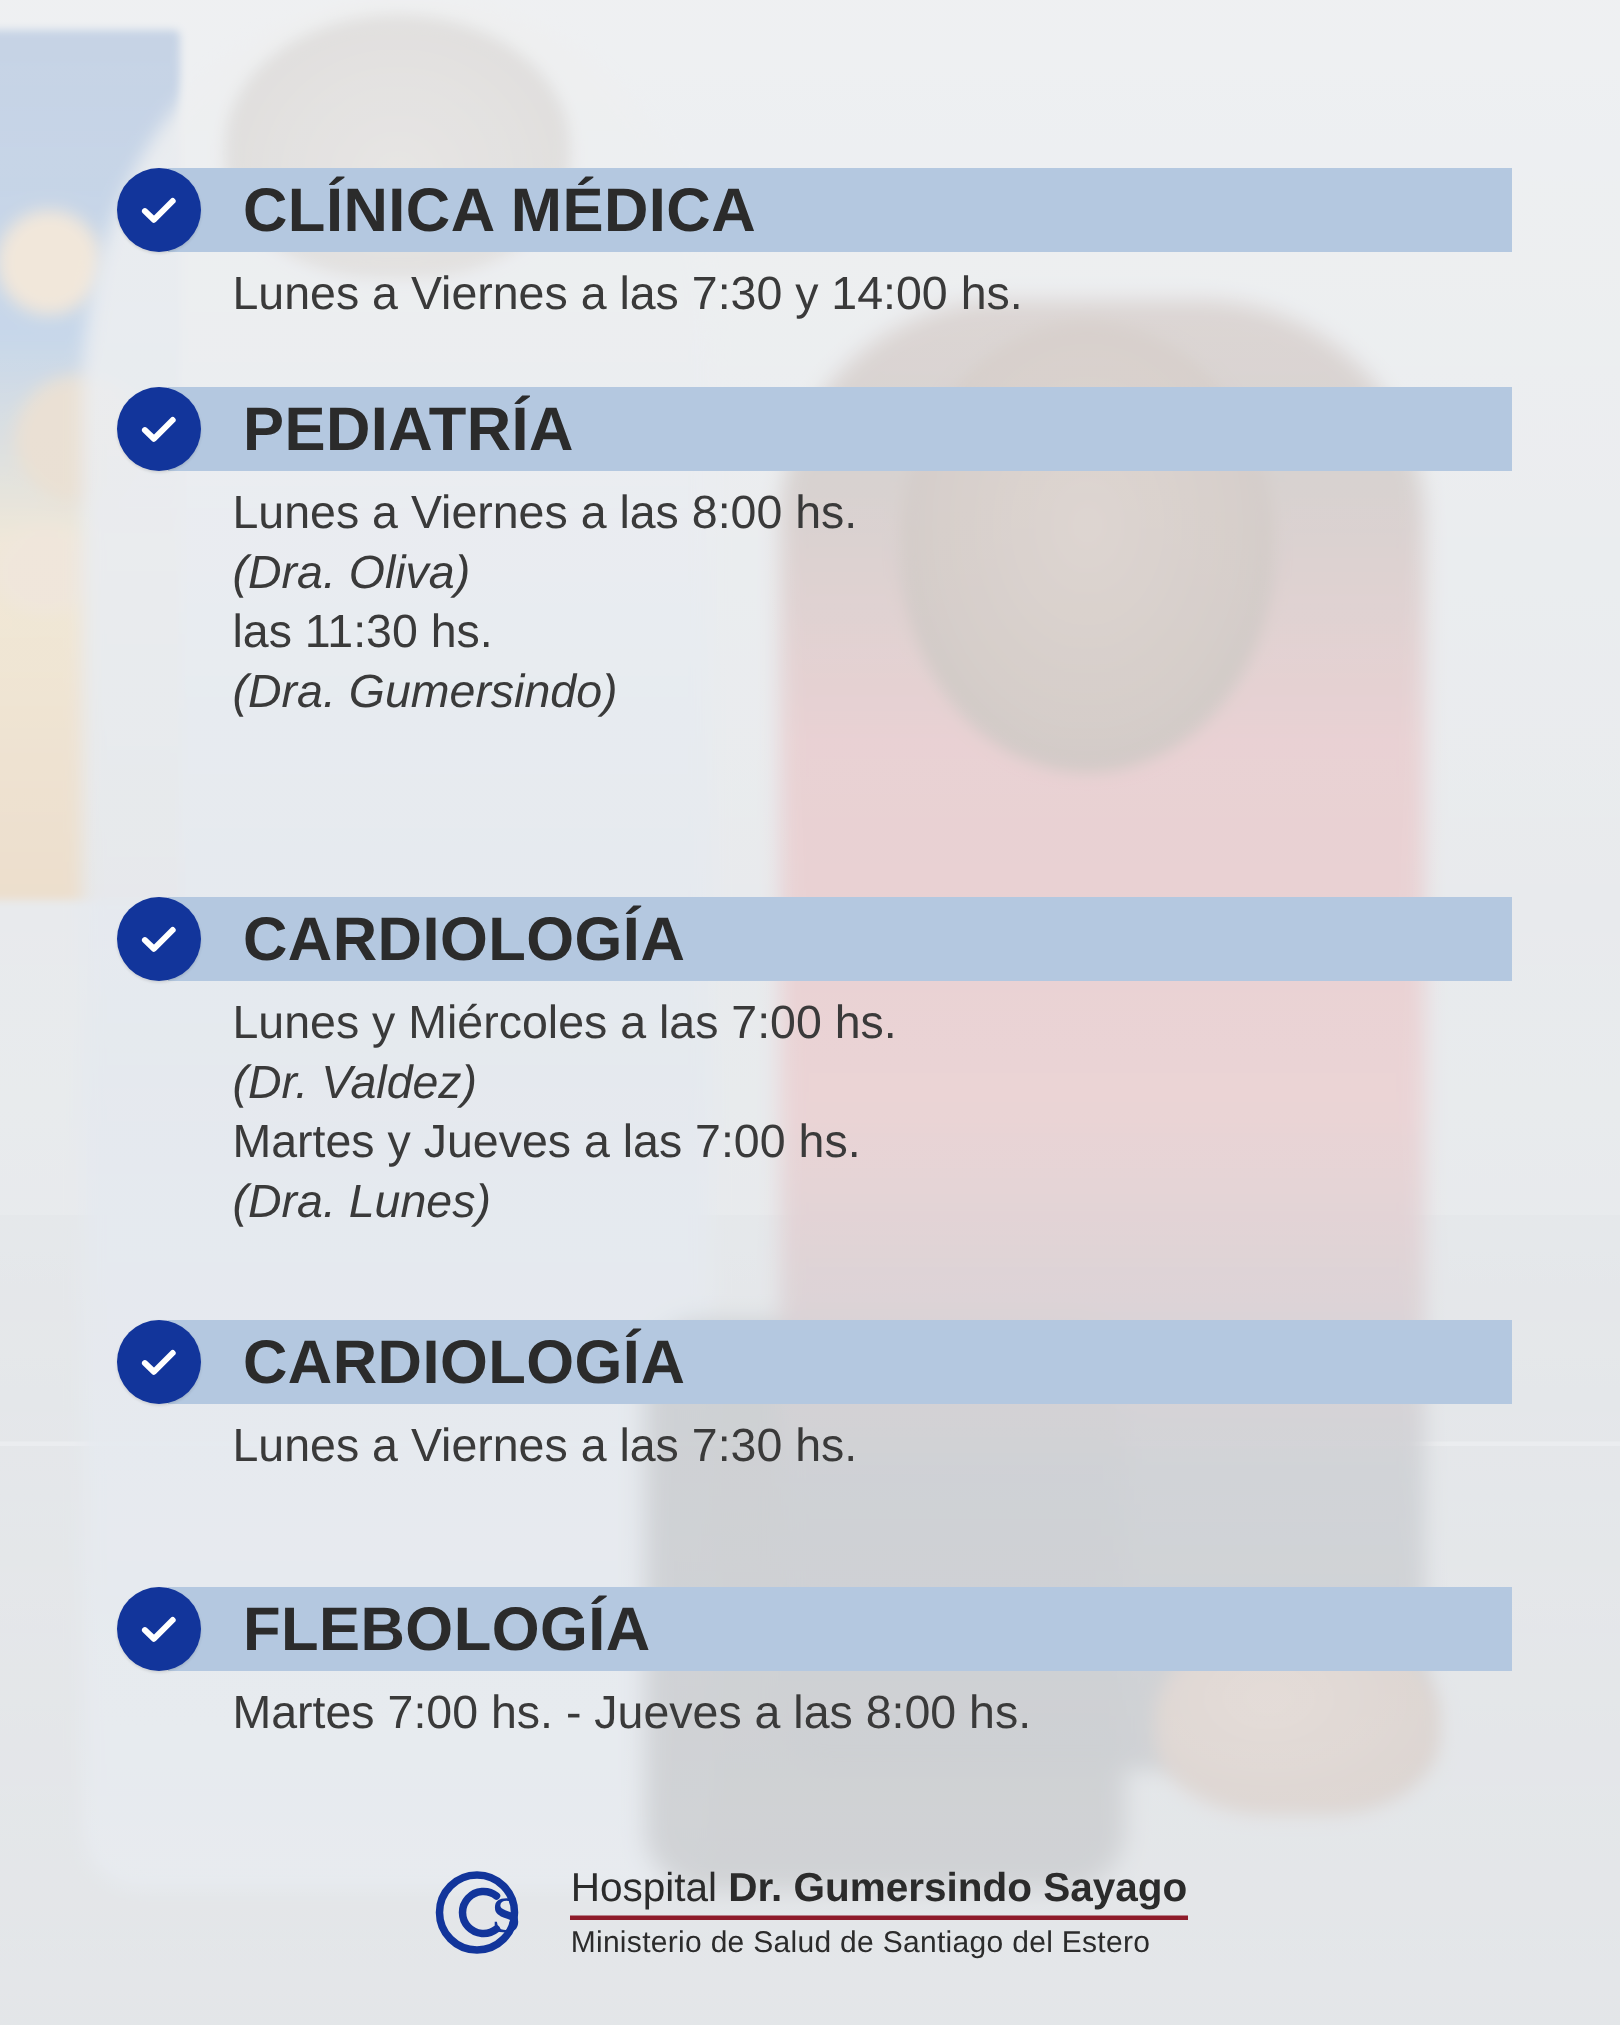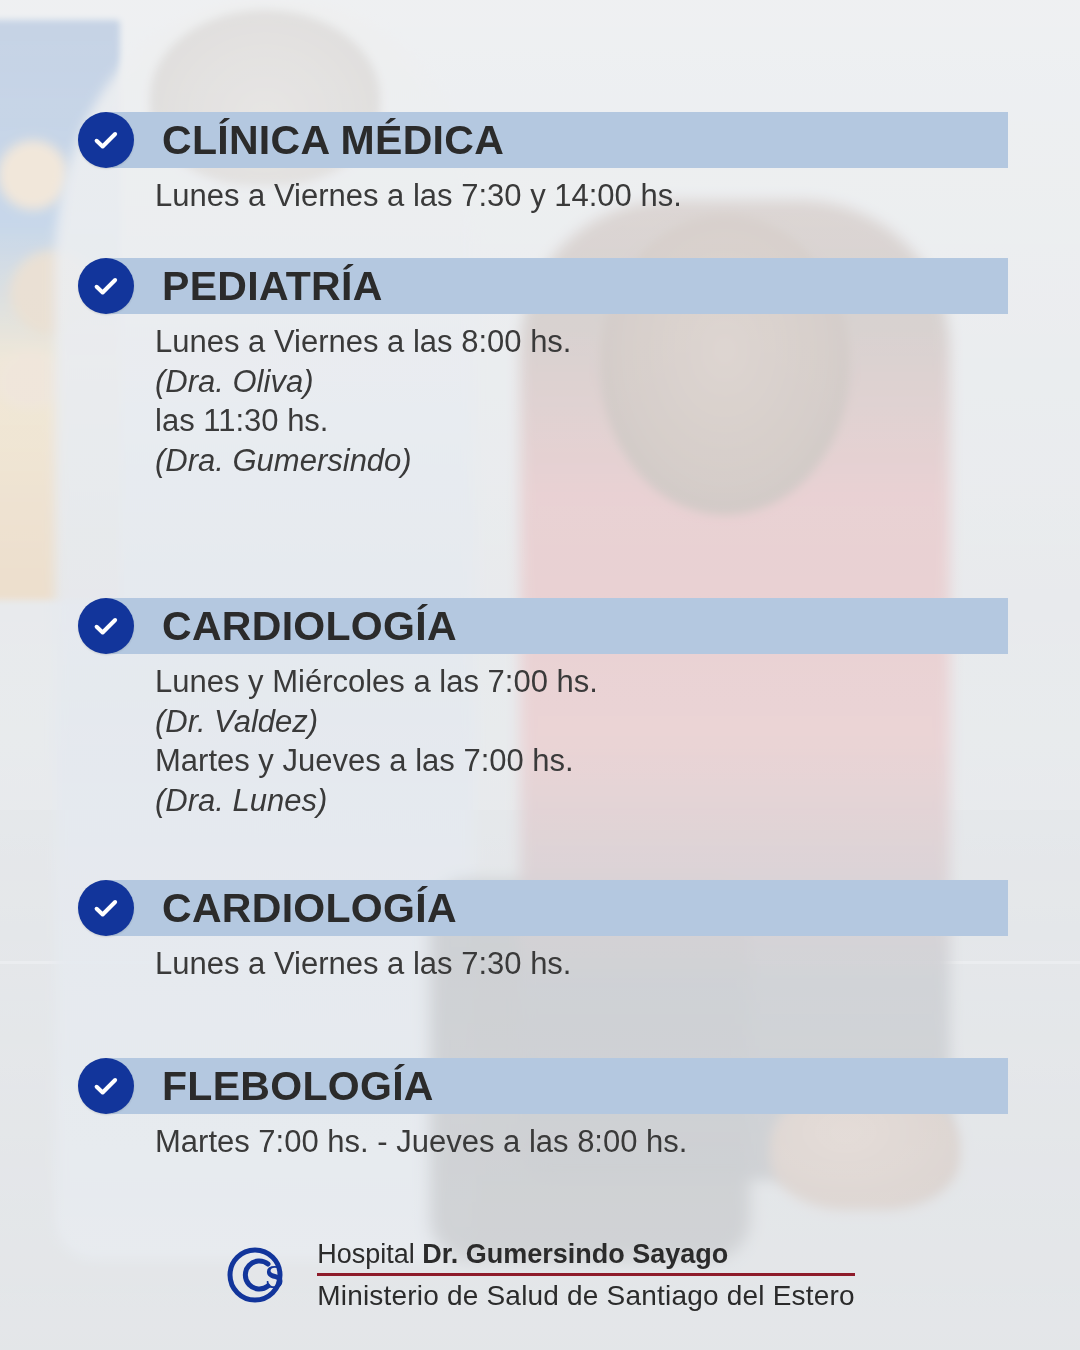--- a/index.html
+++ b/index.html
@@ -232,21 +232,21 @@
     font-family: "Liberation Sans", sans-serif;
   }
   .logo-line1 b { font-weight: bold; }
   .logo-rule {
     height: 3px;
     background: #8e1b2a;
     margin: 3px 0 4px 0;
     width: 100%;
   }
   .logo-line2 {
-    font-size: 28px;
+    font-size: 20px;
     color: #2b2b2b;
     white-space: nowrap;
     letter-spacing: 0.2px;
     font-family: "Liberation Sans", sans-serif;
   }
 </style>
 </head>
 <body>
 
 <div class="poster">

